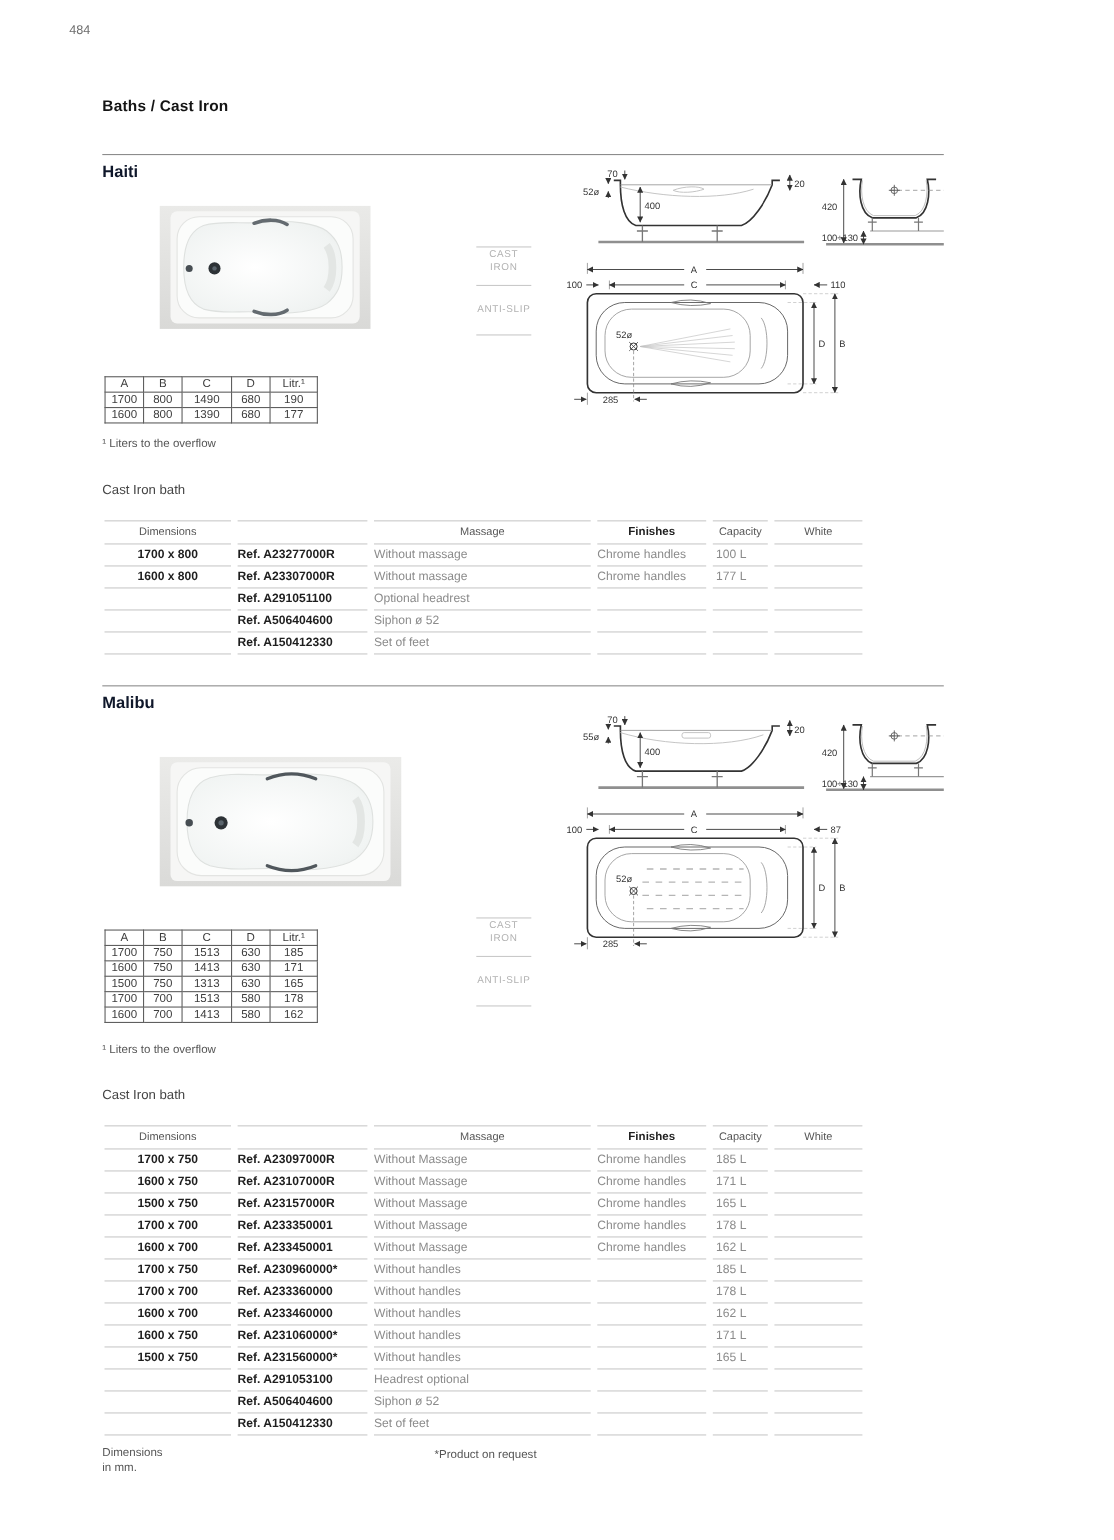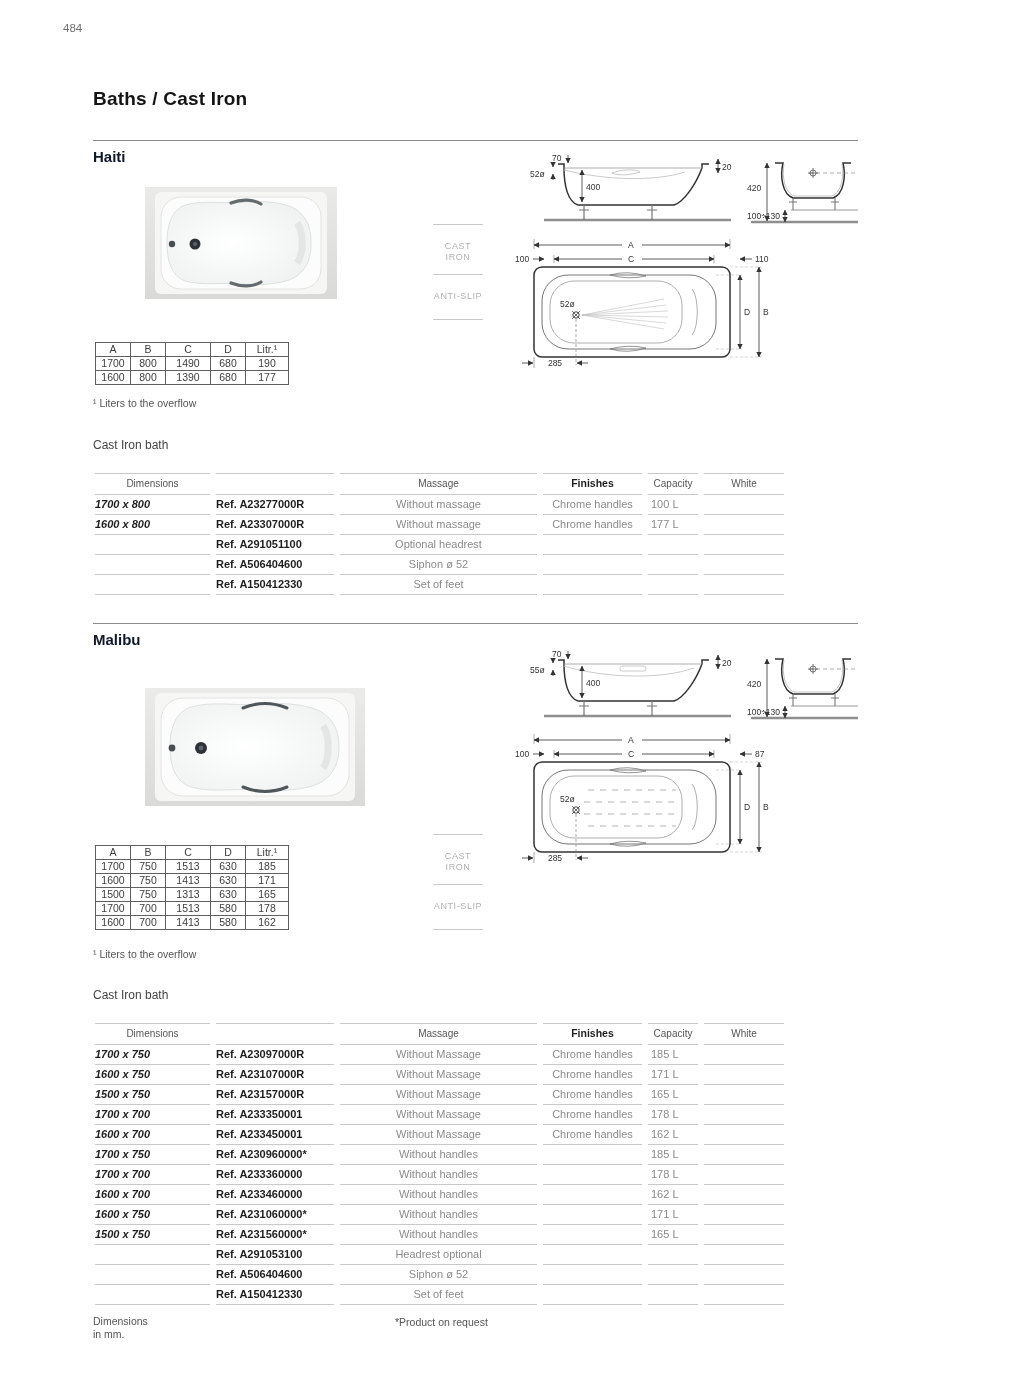--- a/index.html
+++ b/index.html
@@ -1,45 +1,45 @@
 <!DOCTYPE html>
 <html><head>
 <meta charset="utf-8">
 <style>
   html,body{margin:0;padding:0;background:#ffffff;}
   .page{position:relative;width:858px;height:1400px;background:#fff;
         font-family:"Liberation Sans","DejaVu Sans",sans-serif;color:#222;overflow:hidden;}
   .abs{position:absolute;}
   .pagenum{left:63px;top:22px;font-size:11.5px;color:#6e6e6e;}
-  .title{left:93px;top:88px;font-size:19px;font-weight:700;color:#141414;letter-spacing:.2px;}
+  .title{left:93px;top:88px;font-size:14px;font-weight:700;color:#141414;letter-spacing:.2px;}
   .rule{left:93px;width:795px;border-top:1px solid #8c8c8c;height:0;}
   .secname{left:93px;font-size:15px;font-weight:700;color:#0f172a;}
   .note{left:93px;font-size:10.5px;color:#555;}
   .bathlabel{left:93px;font-size:12px;color:#444;}
   .footertxt{font-size:10.5px;color:#555;line-height:13px;}
   
   .badge{width:50px;text-align:center;}
   .badge .bline{border-top:1px solid #c9c9c9;height:0;width:50px;}
   .badge .btxt{font-size:9px;color:#b2b2b2;letter-spacing:.6px;line-height:11px;}
-  .badge .g1{margin-top:16px;}.badge .g2{margin-top:11px;}.badge .g3{margin-top:16px;}.badge .g4{margin-top:17px;}
+  .badge .g1{margin-top:1px;}.badge .g2{margin-top:11px;}.badge .g3{margin-top:16px;}.badge .g4{margin-top:17px;}
   
   table.spec{position:absolute;border-collapse:collapse;background:#fff;}
   table.spec th,table.spec td{border:1px solid #5f5f5f;font-size:10.5px;font-weight:400;color:#3d3d3d;
         text-align:center;padding:0 4px;height:13px;line-height:13px;}
   table.spec th{color:#3d3d3d;}
   .w1{min-width:26px;}.w2{min-width:26px;}.w3{min-width:36px;}.w4{min-width:26px;}.w5{min-width:34px;}
   
   .pt{position:absolute;display:grid;grid-template-columns:115px 118px 197px 99px 50px 80px;column-gap:6px;}
   .pt > div{height:19px;line-height:18px;border-bottom:1px solid #c9c9c9;font-size:11px;
         overflow:hidden;white-space:nowrap;}
   .pt .hd{height:20px;line-height:19px;border-top:1px solid #c9c9c9;font-size:10px;color:#555;text-align:center;}
   .pt .hd-fin{font-weight:700;color:#1e1e1e;font-size:10.5px;}
-  .cell-dim{font-weight:700;color:#1e1e1e;font-style:italic;}
+  .cell-dim{text-align:center;font-weight:700;color:#1e1e1e;}
   .cell-ref{font-weight:700;color:#1e1e1e;}
-  .cell-mid{text-align:center;color:#8b8b8b;}
+  .cell-mid{text-align:left;color:#8b8b8b;}
   .cell-cap{color:#8b8b8b;padding-left:3px;}
   .cell-wht{}
   svg text{font-family:"Liberation Sans","DejaVu Sans",sans-serif;}
   .dt{font-size:8.5px;fill:#333;}
 </style>
 </head>
 <body>
 
 <div class="page">
 

